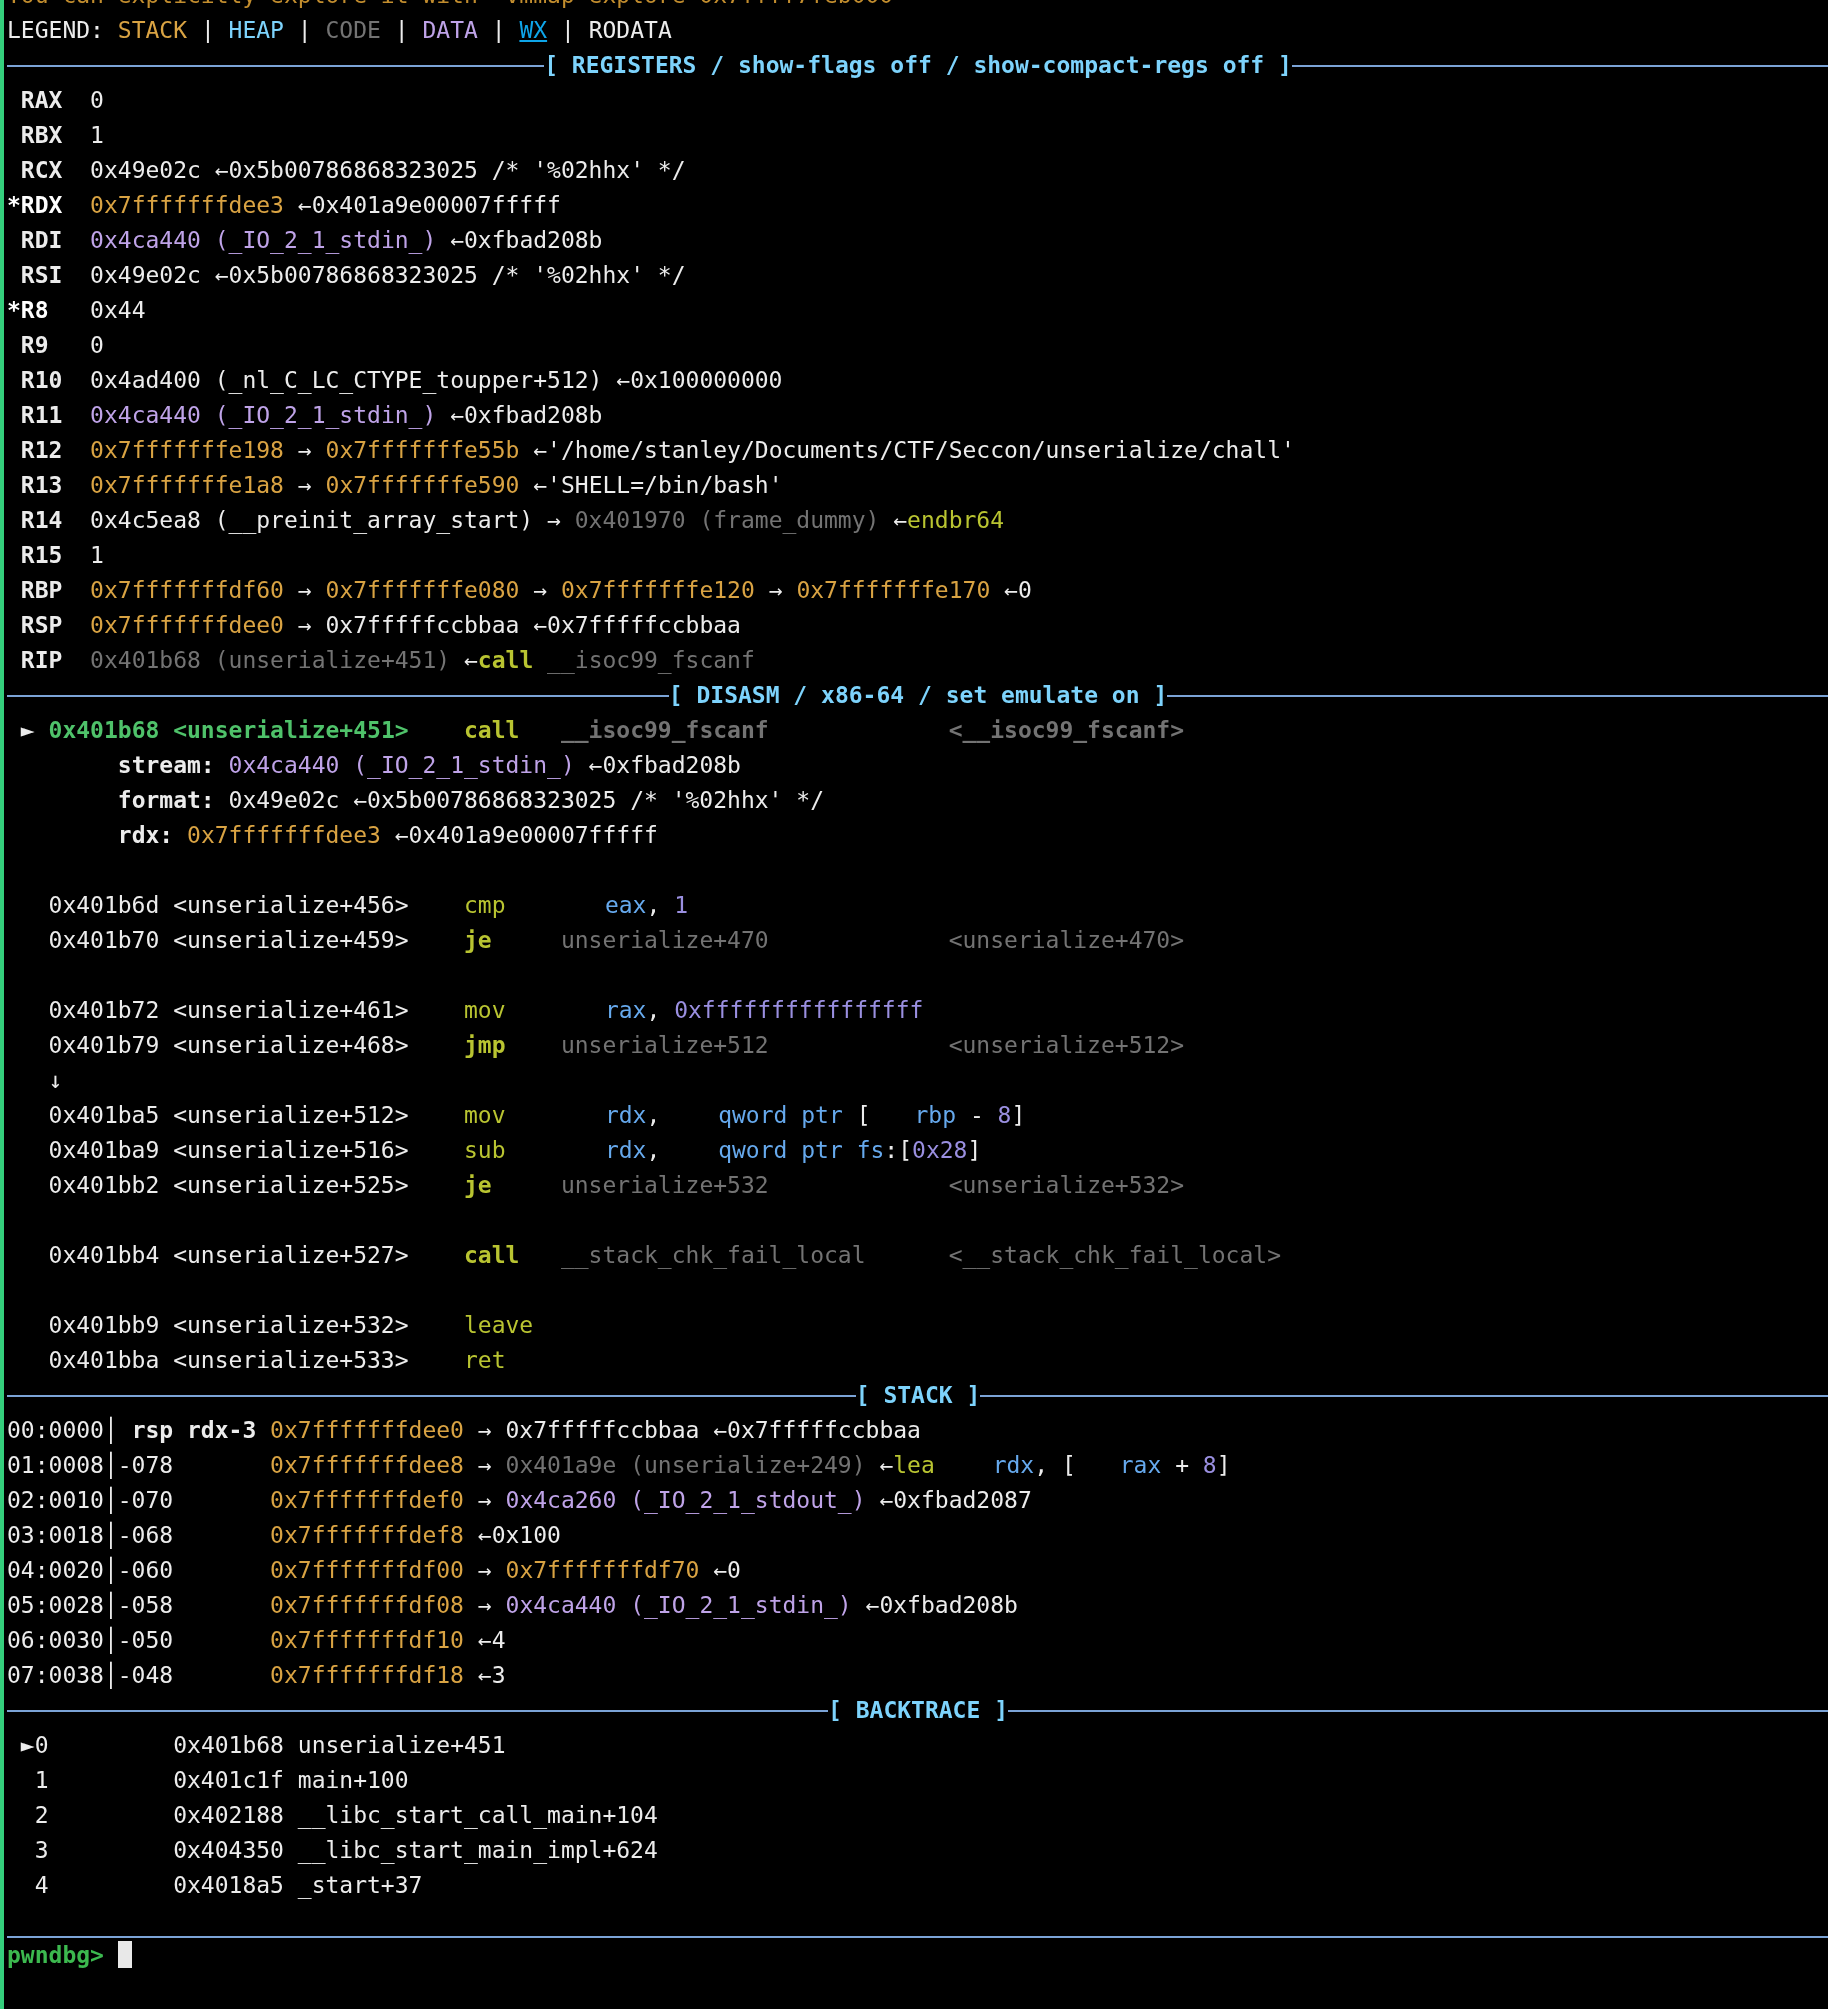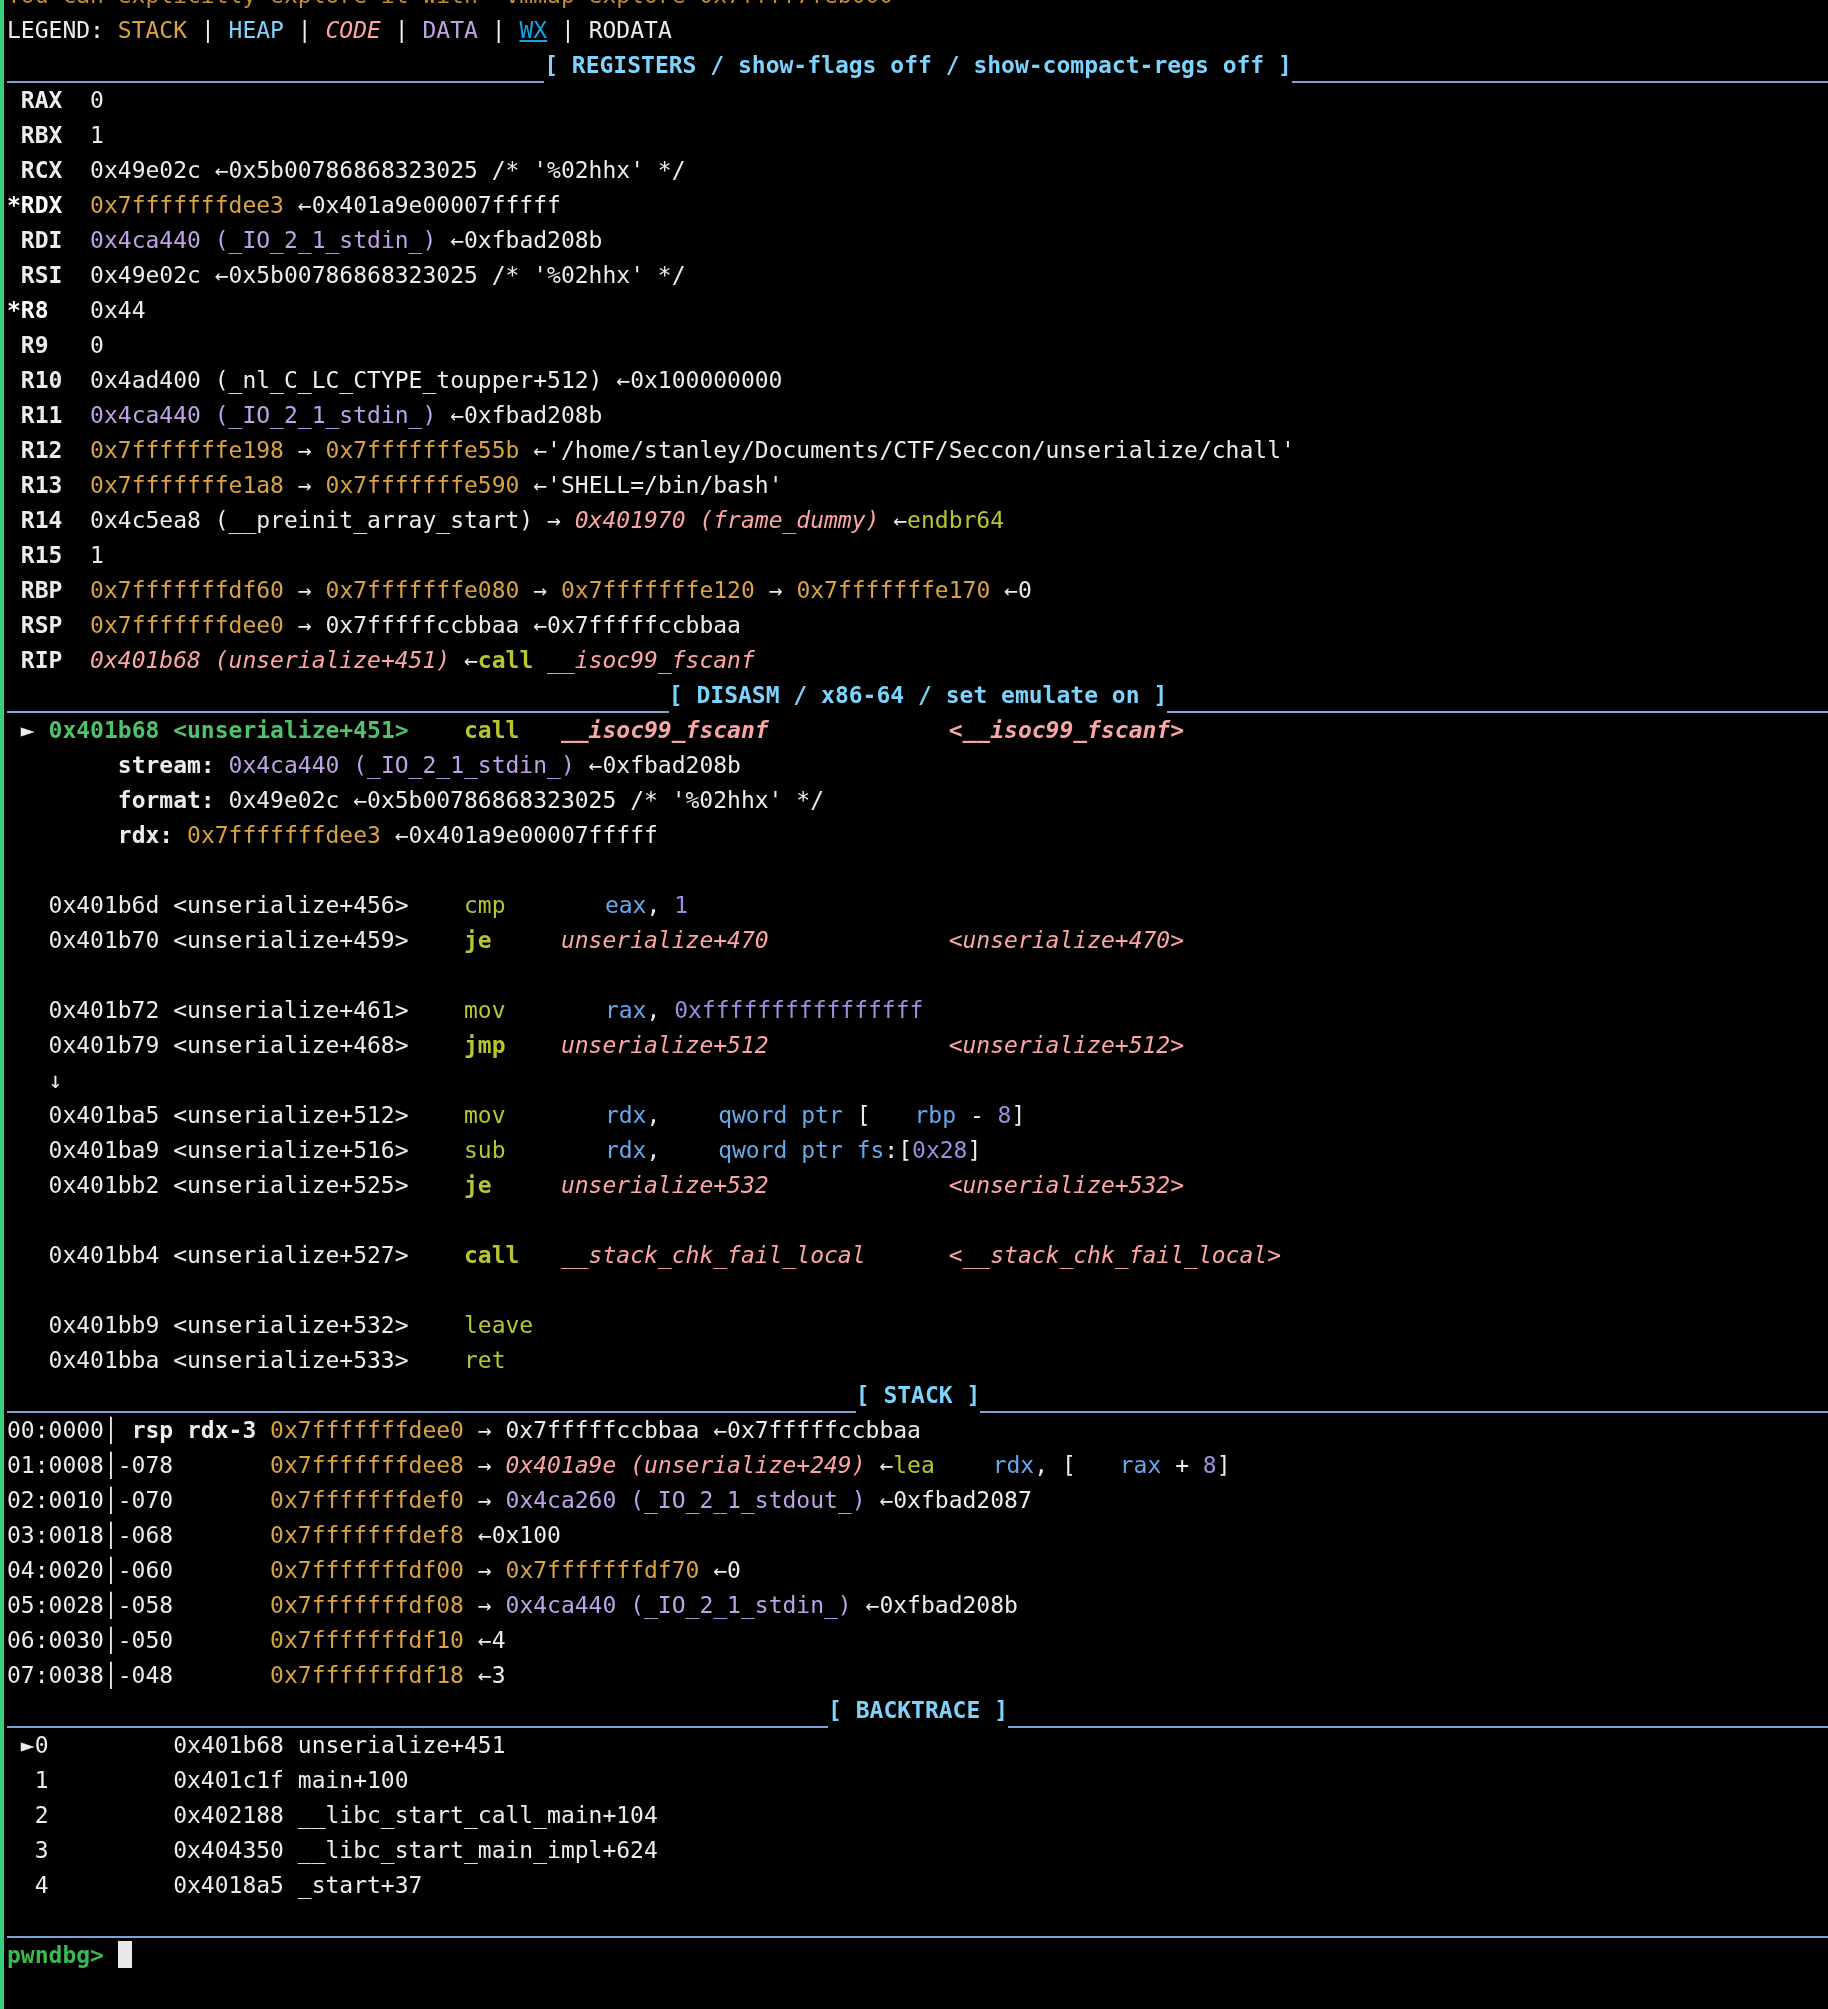--- a/index.html
+++ b/index.html
@@ -9,31 +9,31 @@
     font-family:"DejaVu Sans Mono", "Liberation Mono", monospace;
     font-size:23px;line-height:35px;white-space:pre;color:#ececec;
     overflow:hidden;
   }
   .line{height:35px;}
   .clipped{margin-top:-22px;}
   .b{font-weight:bold;}
   .c-w{color:#ececec;}
   .c-y{color:#d9a343;}
   .c-p{color:#bfa3e8;}
-  .c-k{color:#fca5a5;font-style:italic;}
+  .c-k{color:#737373;}
   .c-r{color:#ffffff;}
   .c-g{color:#4fc26a;}
   .c-o{color:#b9c431;}
   .c-u{color:#66a9ed;margin-left:44px;}
   .c-i{color:#9a8fe0;}
   .c-h{color:#7dd3fc;}
   .c-a{color:#c28d2e;}
   .c-pr{color:#3cb94f;}
   .c-wx{color:#0ea5e9;text-decoration:underline;margin-top:36px;}
-  .line.rule{display:flex;align-items:flex-end;}
+  .line.rule{display:flex;align-items:center;}
   .line.rule::before,.line.rule::after{content:"";flex:1 1 auto;border-top:2px solid #7ba3d6;}
   .line.rule-plain{align-items:flex-end;}
   .rule-label{flex:0 0 auto;}
   .cursor{display:inline-block;width:14px;height:27px;background:#e8e8e8;vertical-align:text-bottom;}
   #pane-strip{position:absolute;left:0;top:0;width:4px;height:2010px;background:#35cf7d;z-index:5;}
 </style>
 </head>
 <body>
 
 <div id="pane-strip"></div>

